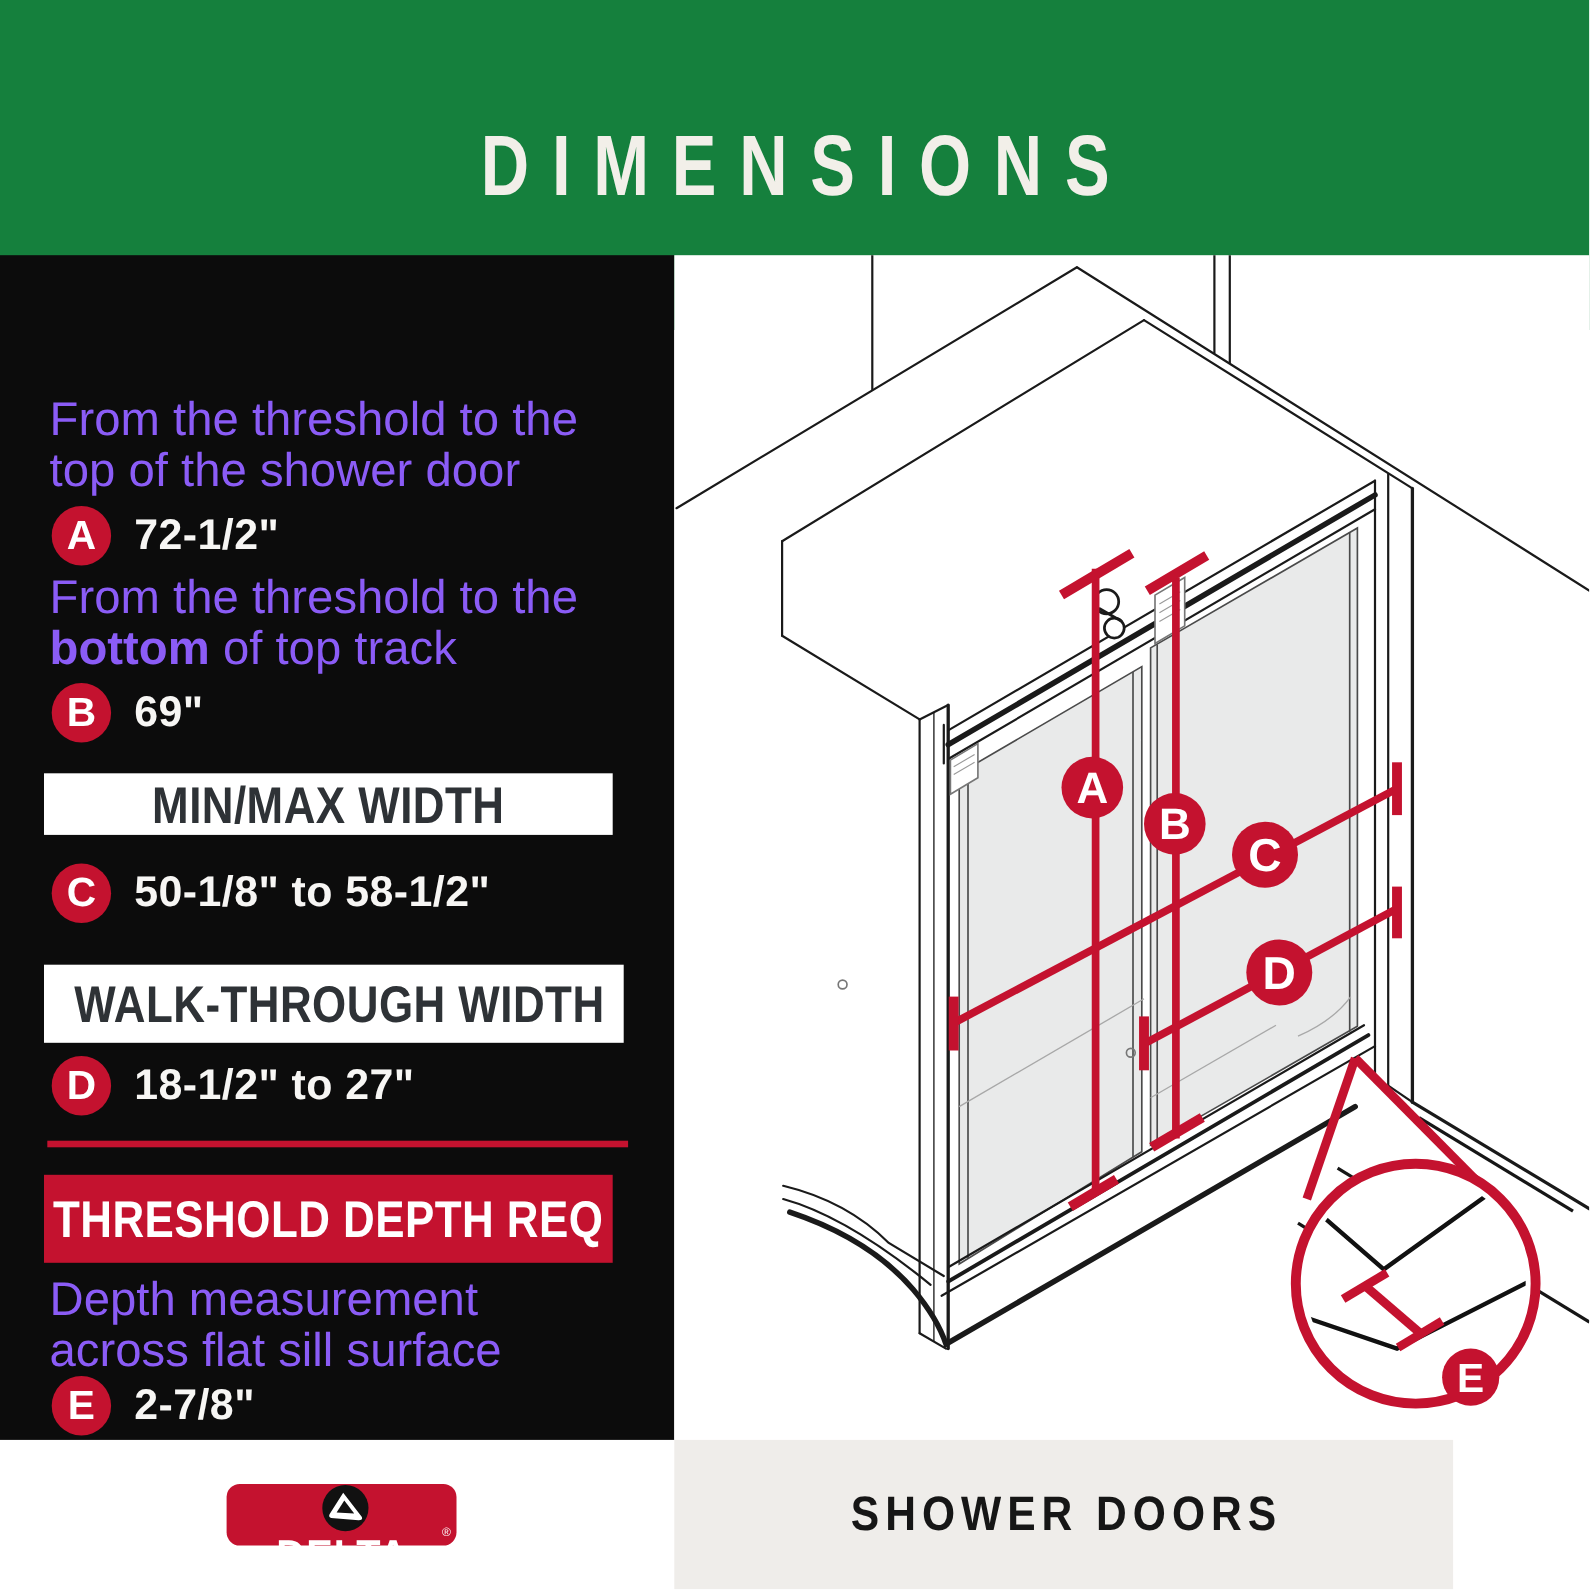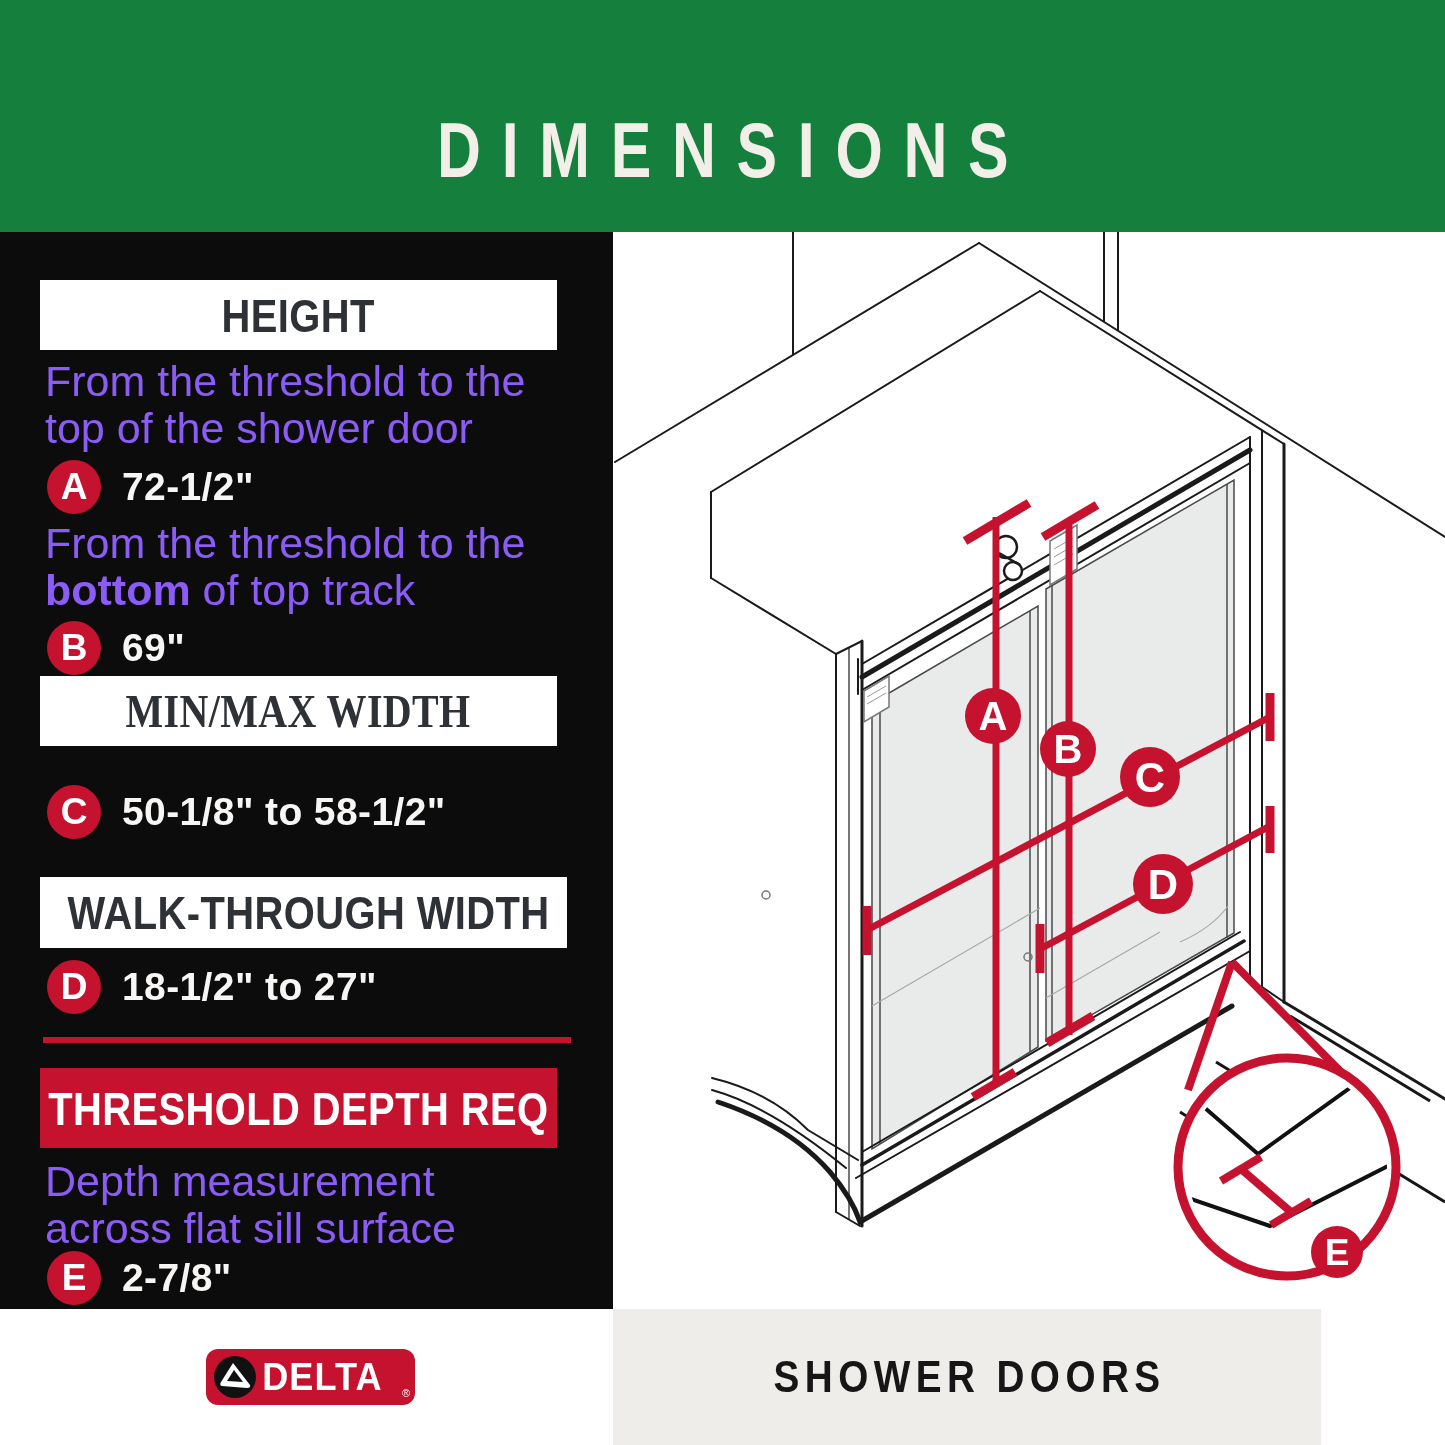--- a/index.html
+++ b/index.html
@@ -26,63 +26,60 @@
   .badge{width:54px;height:54px;border-radius:50%;background:#C4122F;color:#ffffff;
     display:flex;align-items:center;justify-content:center;font-weight:700;font-size:37px;flex:0 0 54px;}
   .dim-value{color:#F7F6F4;font-weight:700;font-size:39px;white-space:nowrap;letter-spacing:0.01em;}
   .divider{position:absolute;left:43px;top:1037px;width:528px;height:6px;background:#C4122F;}
   
   .footer-right{position:absolute;left:613px;top:1309px;width:708px;height:136px;background:#EFEDEA;
     display:flex;align-items:center;justify-content:center;}
   .footer-right span{display:inline-block;color:#161616;font-weight:700;font-size:44px;
     letter-spacing:0.14em;transform:scaleX(0.88);white-space:nowrap;padding-left:0.14em;}
   .delta-logo{position:absolute;left:206px;top:1349px;width:209px;height:56px;background:#C4122F;
-    border-radius:12px;display:flex;align-items:center;}
+    border-radius:12px;display:flex;align-items:center;flex-direction:column;}
   .delta-logo .glyph{margin-left:7px;flex:0 0 44px;height:44px;}
   .delta-logo .wordmark{color:#ffffff;font-weight:700;font-size:38px;letter-spacing:0.03em;
     transform:scaleX(0.95);margin-left:2px;white-space:nowrap;}
   .delta-logo .reg{position:absolute;right:5px;bottom:6px;color:#ffffff;font-size:11px;}
   
   .diagram{position:absolute;left:613px;top:232px;width:832px;height:1077px;background:#ffffff;}
   svg text.badge-letter{fill:#ffffff;font-family:"Liberation Sans",sans-serif;font-weight:700;text-anchor:middle;}
 </style>
 </head>
 <body>
 
 <div id="stage">
 
   <div class="banner">
     <span class="title">DIMENSIONS</span>
   </div>
 
   <div class="left-panel">
 
-    <div class="hbar" style="top:48px;height:70px;">
-      <span>HEIGHT</span>
-    </div>
 
     <div class="para" style="top:126px;">
       <span>From the threshold to the top of the shower door</span>
     </div>
 
     <div class="dim-row" style="top:228px;">
       <div class="badge">A</div>
       <div class="dim-value">72-1/2"</div>
     </div>
 
     <div class="para" style="top:288px;">
       <span>From the threshold to the </span><b>bottom</b><span> of top track</span>
     </div>
 
     <div class="dim-row" style="top:389px;">
       <div class="badge">B</div>
       <div class="dim-value">69"</div>
     </div>
 
-    <div class="hbar" style="top:444px;height:70px;font-family:Liberation Serif, serif;">
+    <div class="hbar" style="top:471px;height:56px;">
       <span>MIN/MAX WIDTH</span>
     </div>
 
     <div class="dim-row" style="top:553px;">
       <div class="badge">C</div>
       <div class="dim-value">50-1/8" to 58-1/2"</div>
     </div>
 
     <div class="hbar" style="top:645px;height:71px;padding-left:10px;">
       <span>WALK-THROUGH WIDTH</span>

